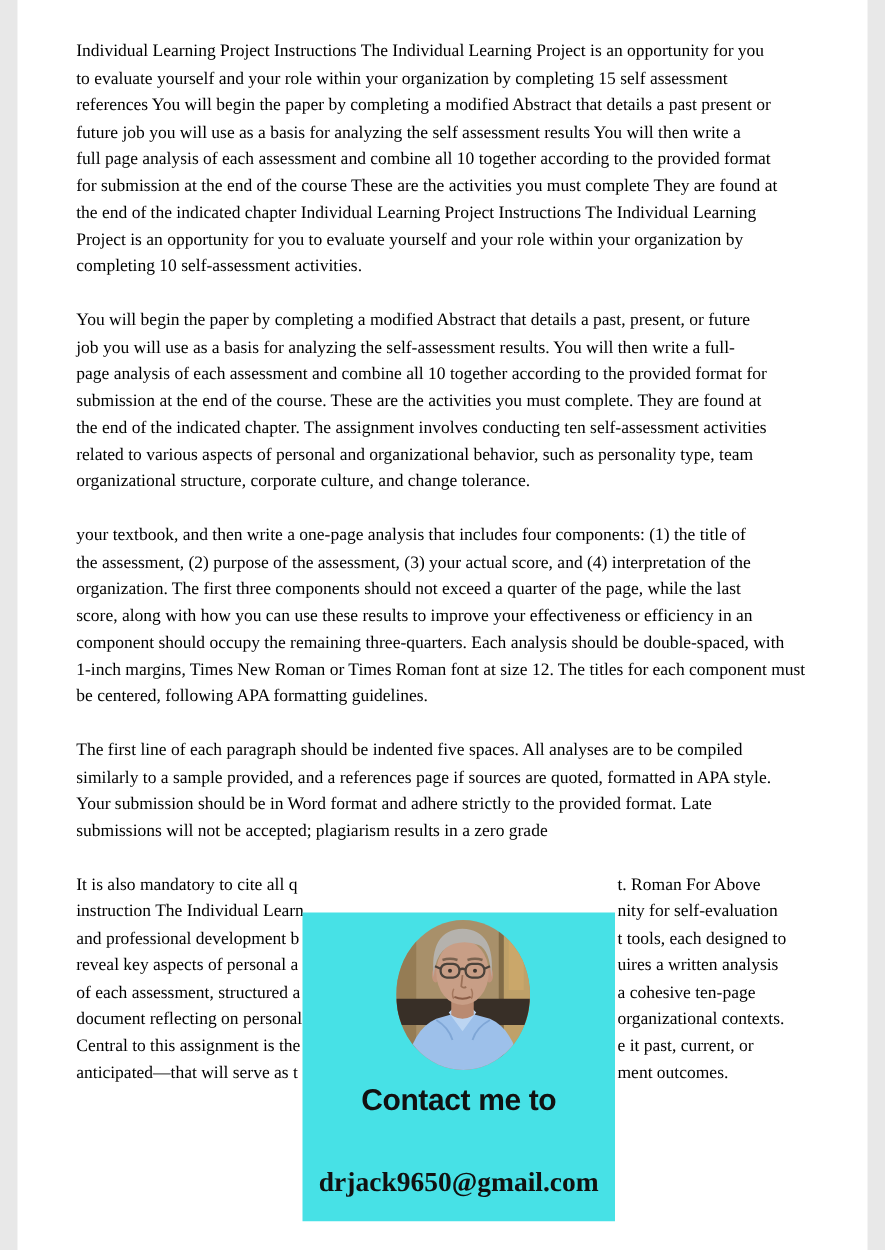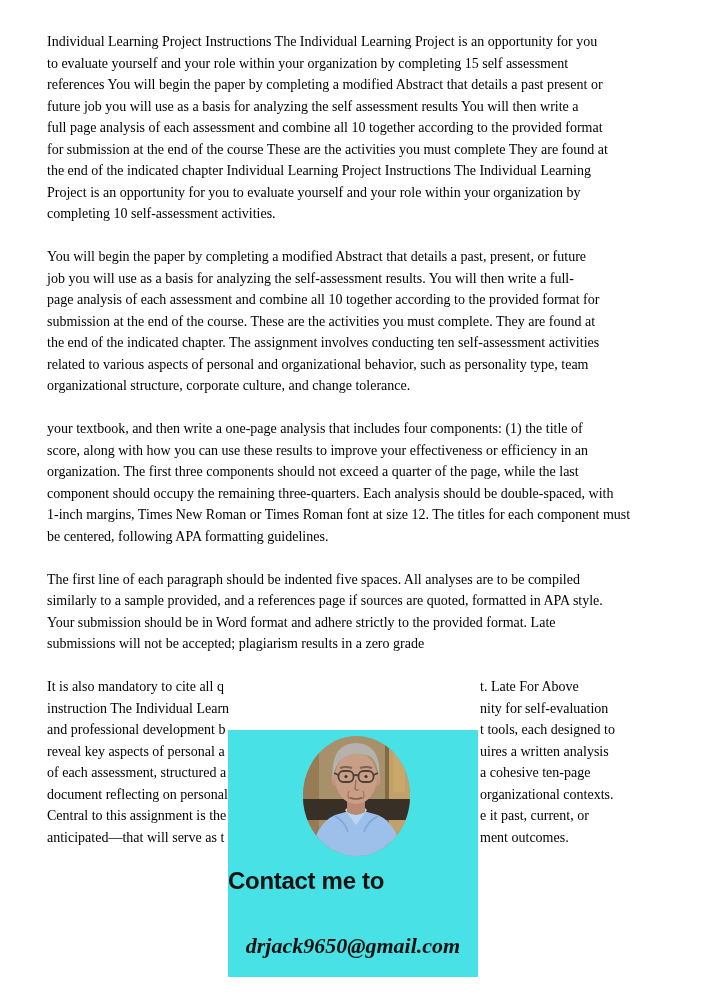--- a/index.html
+++ b/index.html
@@ -1,25 +1,26 @@
 <!DOCTYPE html>
 <html><head>
 <meta charset="utf-8">
 <style>
   html, body { margin: 0; padding: 0; background: #e8e8e8; }
   .page {
     position: relative;
-    width: 708px;
+    width: 648px;
     height: 1000px;
     margin: 0 auto;
     background: #ffffff;
     overflow: hidden;
     font-family: "Liberation Serif", "DejaVu Serif", serif;
     font-size: 14px;
     color: #000000;
+    padding-left: 32px;
   }
   .doc {
     position: absolute;
     left: 47px;
     top: 31px;
     width: 614px;
   }
   .para { margin: 0 0 21.5px 0; }
   .line {
     position: relative;
@@ -45,37 +46,36 @@
     left: 75px;
     top: 6px;
     width: 107px;
     height: 120px;
   }
   .headline {
     position: absolute;
     left: 0;
     top: 134px;
     width: 100%;
-    text-align: left;
+    text-align: center;
     font-family: "Liberation Sans", "DejaVu Sans", sans-serif;
     font-weight: 700;
     font-size: 24px;
     line-height: 34px;
     letter-spacing: -0.3px;
   }
   .email {
     position: absolute;
     left: 0;
     top: 203px;
     width: 100%;
     text-align: center;
     font-family: "Liberation Serif", "DejaVu Serif", serif;
     font-weight: 700;
     font-size: 22px;
-    font-style: italic;
   }
 </style>
 </head>
 <body>
 
 <div class="page" style="background: rgb(255, 255, 255); color: rgb(0, 0, 0);">
 
   <div class="doc" id="doc">
       <div class="para">
         <div class="line">Individual Learning Project Instructions The Individual Learning Project is an opportunity for you</div>
@@ -92,34 +92,35 @@
         <div class="line">You will begin the paper by completing a modified Abstract that details a past, present, or future</div>
         <div class="line">job you will use as a basis for analyzing the self-assessment results. You will then write a full-</div>
         <div class="line">page analysis of each assessment and combine all 10 together according to the provided format for</div>
         <div class="line">submission at the end of the course. These are the activities you must complete. They are found at</div>
         <div class="line">the end of the indicated chapter. The assignment involves conducting ten self-assessment activities</div>
         <div class="line">related to various aspects of personal and organizational behavior, such as personality type, team</div>
         <div class="line">organizational structure, corporate culture, and change tolerance.</div>
       </div>
       <div class="para">
         <div class="line">your textbook, and then write a one-page analysis that includes four components: (1) the title of</div>
+        <div class="line">the assessment, (2) purpose of the assessment, (3) your actual score, and (4) interpretation of the</div>
+        <div class="line">organization. The first three components should not exceed a quarter of the page, while the last</div>
         <div class="line">score, along with how you can use these results to improve your effectiveness or efficiency in an</div>
-        <div class="line">organization. The first three components should not exceed a quarter of the page, while the last</div>
         <div class="line">component should occupy the remaining three-quarters. Each analysis should be double-spaced, with</div>
         <div class="line">1-inch margins, Times New Roman or Times Roman font at size 12. The titles for each component must</div>
         <div class="line">be centered, following APA formatting guidelines.</div>
       </div>
       <div class="para">
         <div class="line">The first line of each paragraph should be indented five spaces. All analyses are to be compiled</div>
         <div class="line">similarly to a sample provided, and a references page if sources are quoted, formatted in APA style.</div>
         <div class="line">Your submission should be in Word format and adhere strictly to the provided format. Late</div>
         <div class="line">submissions will not be accepted; plagiarism results in a zero grade</div>
       </div>
       <div class="para">
-        <div class="line"><span class="frag-left">It is also mandatory to cite all q</span><span class="frag-right">t. Late For Above</span></div>
+        <div class="line"><span class="frag-left">It is also mandatory to cite all q</span><span class="frag-right">t. Roman For Above</span></div>
         <div class="line"><span class="frag-left">instruction The Individual Learn</span><span class="frag-right">nity for self-evaluation</span></div>
         <div class="line"><span class="frag-left">and professional development b</span><span class="frag-right">t tools, each designed to</span></div>
         <div class="line"><span class="frag-left">reveal key aspects of personal a</span><span class="frag-right">uires a written analysis</span></div>
         <div class="line"><span class="frag-left">of each assessment, structured a</span><span class="frag-right">a cohesive ten-page</span></div>
         <div class="line"><span class="frag-left">document reflecting on personal</span><span class="frag-right">organizational contexts.</span></div>
         <div class="line"><span class="frag-left">Central to this assignment is the</span><span class="frag-right">e it past, current, or</span></div>
         <div class="line"><span class="frag-left">anticipated—that will serve as t</span><span class="frag-right">ment outcomes.</span></div>
       </div>
     </div>
 

